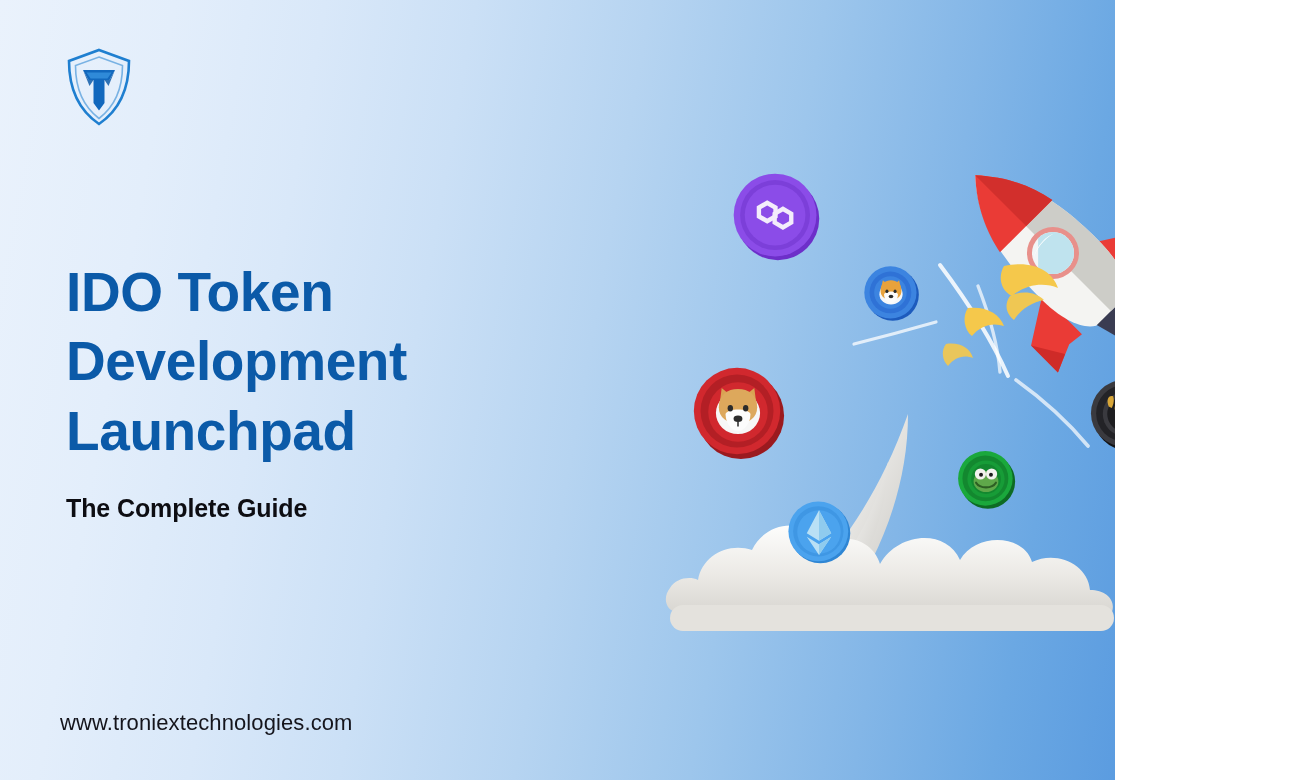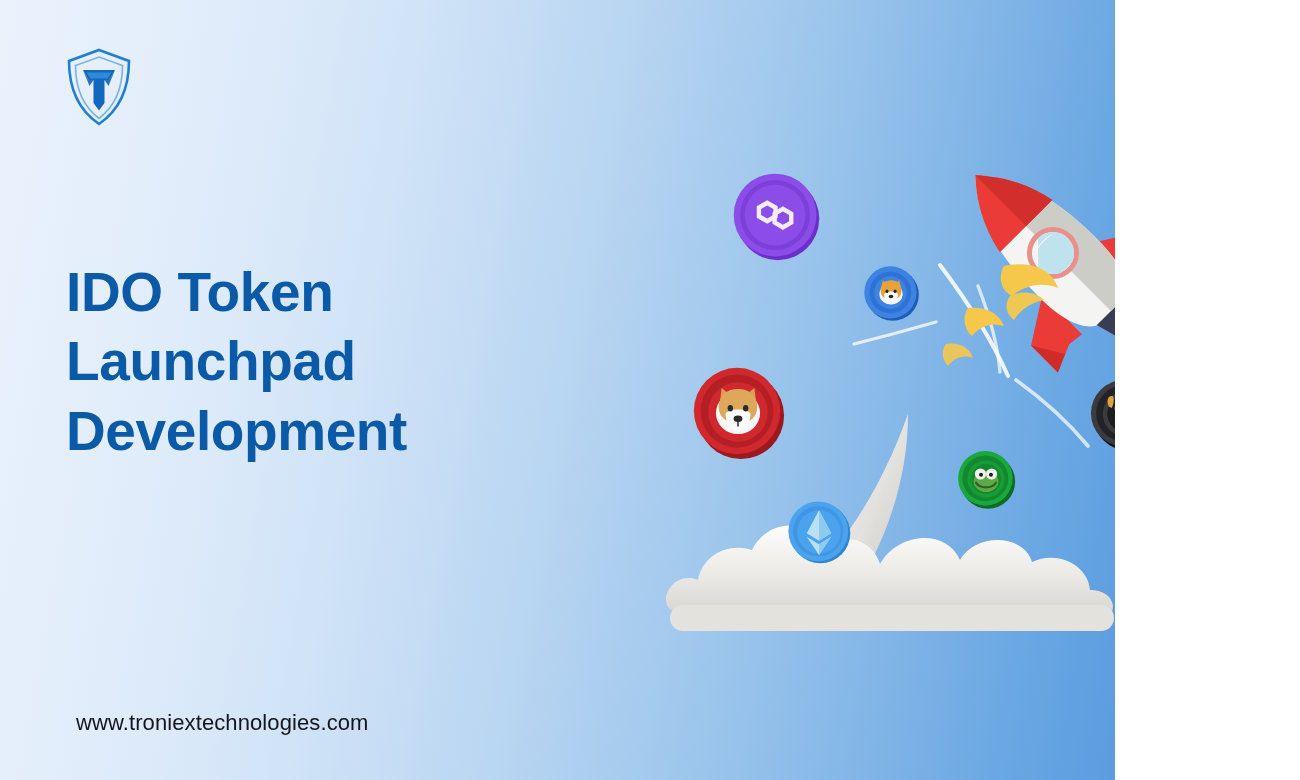--- a/index.html
+++ b/index.html
@@ -51,21 +51,20 @@
     letter-spacing:-0.1px;
     color:#0d0d12;
   }
 
   .siteurl {
     position:absolute; left:60px; top:710px;
     font-size:22px;
     font-weight:normal;
     letter-spacing:0.1px;
     color:#15151c;
-    margin-left:16px;
   }
 
   
   .art {
     position:absolute;
     left:640px; top:90px;
     width:600px; height:560px;
   }
   .art > svg { position:absolute; left:0; top:0; width:600px; height:560px; overflow:visible; }
 
@@ -97,24 +96,25 @@
       <path d="M33 9 L56.5 17.6 C56.5 42 47.5 59.5 33 70.5 C18.5 59.5 9.5 42 9.5 17.6 Z" fill="none" stroke="#1f7fd0" stroke-width="1.6" opacity="0.55"></path>
       <path d="M17 22 H49 L43.5 32 H38.5 V55 L33 62.5 L27.5 55 V32 H22.5 Z" fill="#1268bd"></path>
       <path d="M20.5 24.5 H45.5 L41.5 30.5 H24.5 Z" fill="#2f8ad8"></path>
       <path d="M17 22 L23.5 38 L27.5 32 H22.5 Z" fill="#0f5ca8" opacity="0.85"></path>
       <path d="M49 22 L42.5 38 L38.5 32 H43.5 Z" fill="#0f5ca8" opacity="0.85"></path>
     </svg>
   </div>
 
   <h1 class="headline">
     <span class="ln">IDO Token</span>
+    <span class="ln">Development</span>
     <span class="ln">Launchpad</span>
-    <span class="ln">Development</span>
   </h1>
 
+  <div class="subhead">The Complete Guide</div>
 
   <div class="siteurl">www.troniextechnologies.com</div>
 
   <div class="art">
 
     <svg viewBox="0 0 600 560">
       <path d="M300 175 C330 215 352 250 368 286" fill="none" stroke="#ffffff" stroke-width="4" stroke-linecap="round" opacity="0.85"></path>
       <path d="M338 196 C352 232 358 258 360 282" fill="none" stroke="#ffffff" stroke-width="3.4" stroke-linecap="round" opacity="0.7"></path>
       <path d="M296 232 C268 240 238 248 214 254" fill="none" stroke="#ffffff" stroke-width="3.2" stroke-linecap="round" opacity="0.75"></path>
       <path d="M376 290 C404 310 428 332 448 356" fill="none" stroke="#ffffff" stroke-width="3.6" stroke-linecap="round" opacity="0.7"></path>

